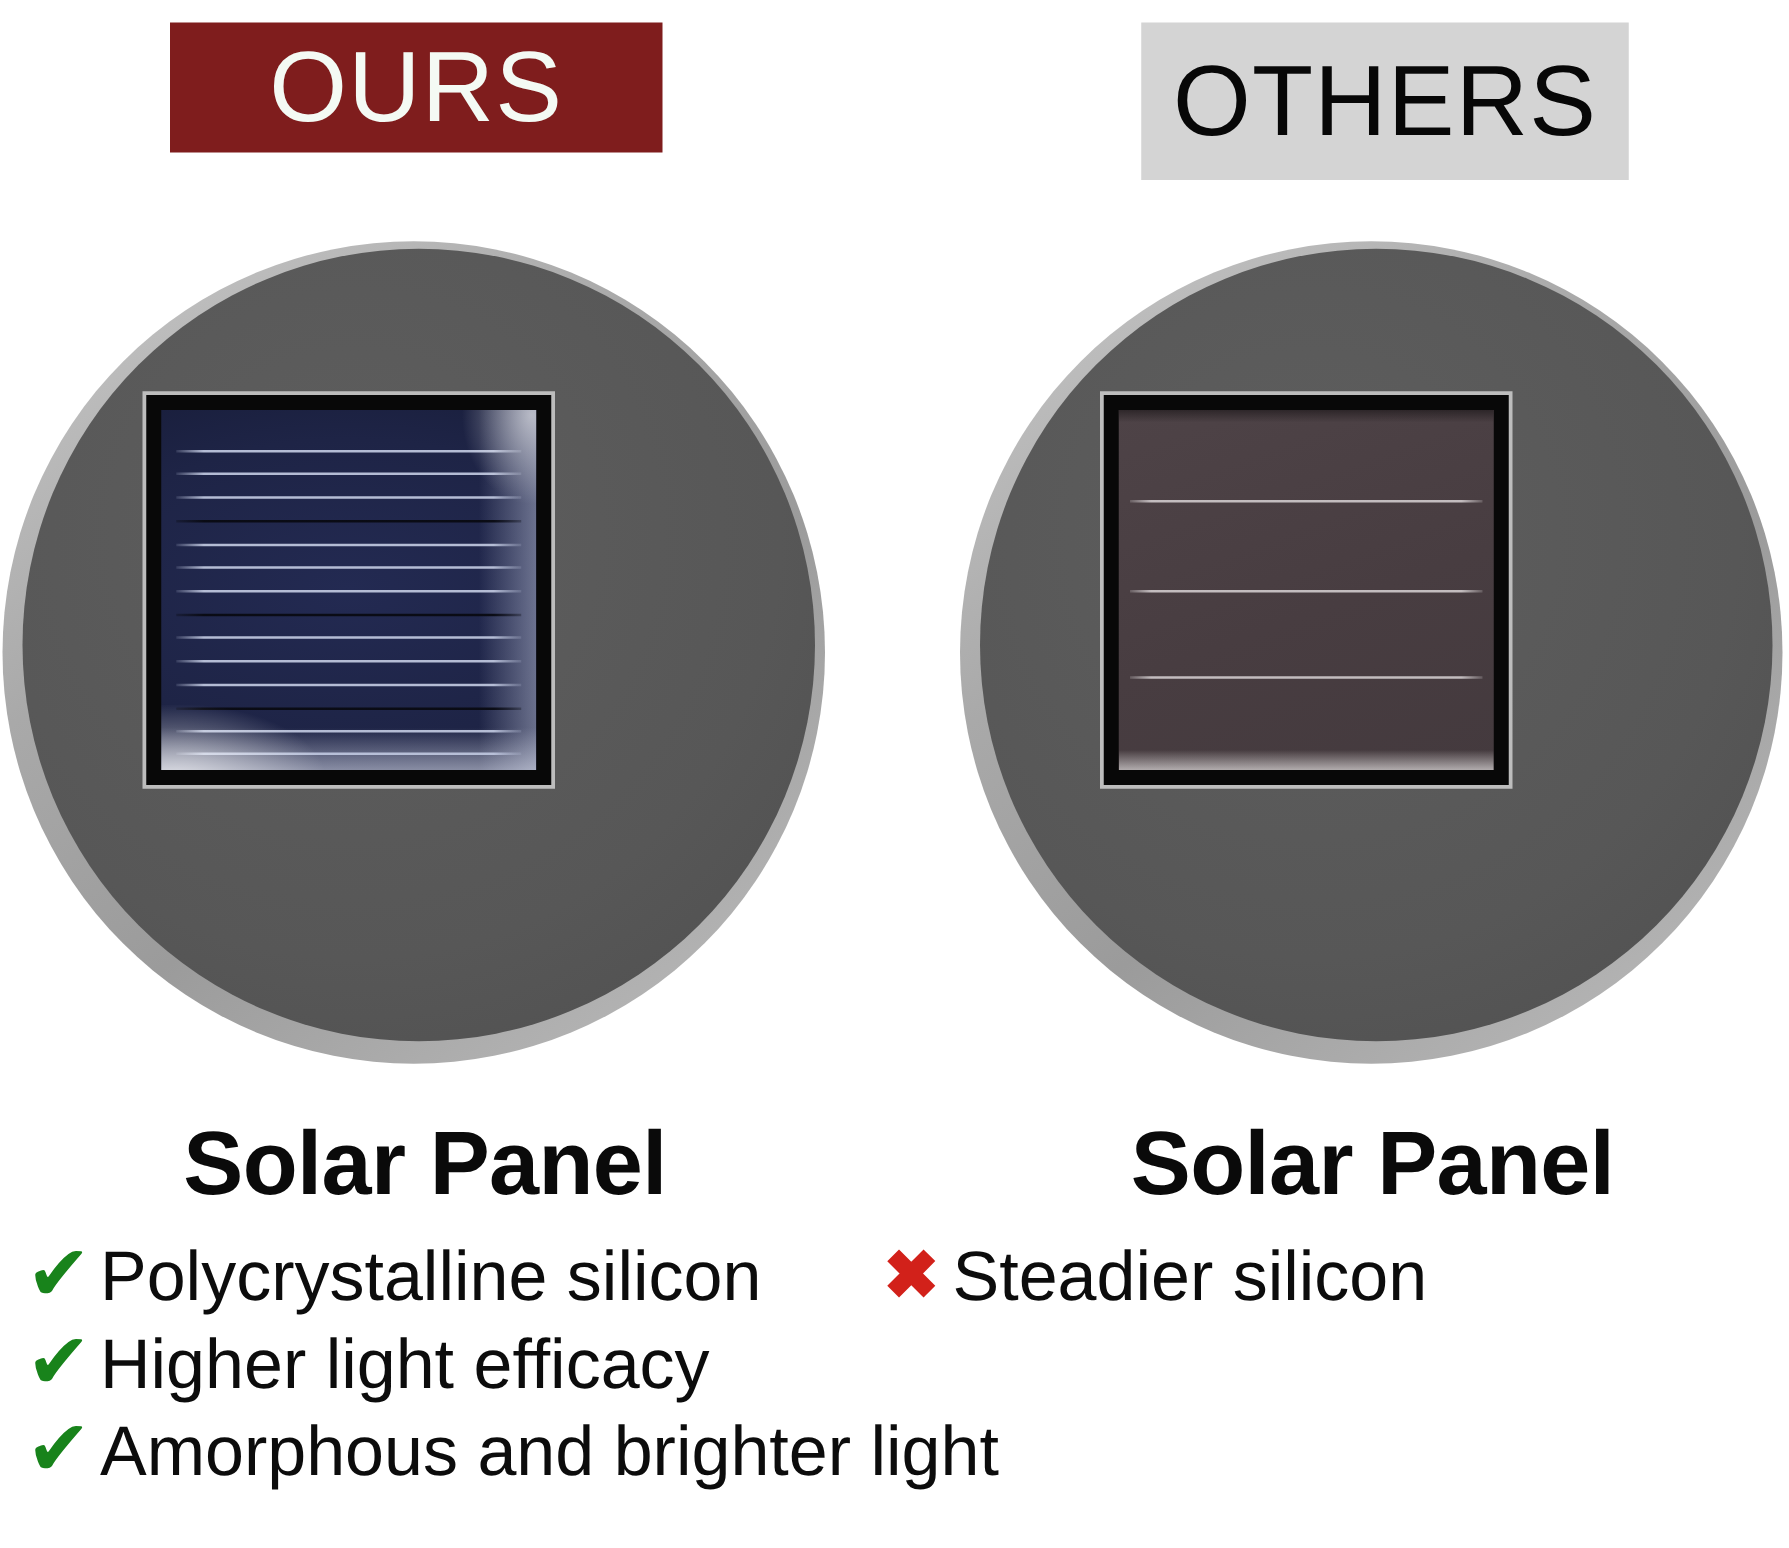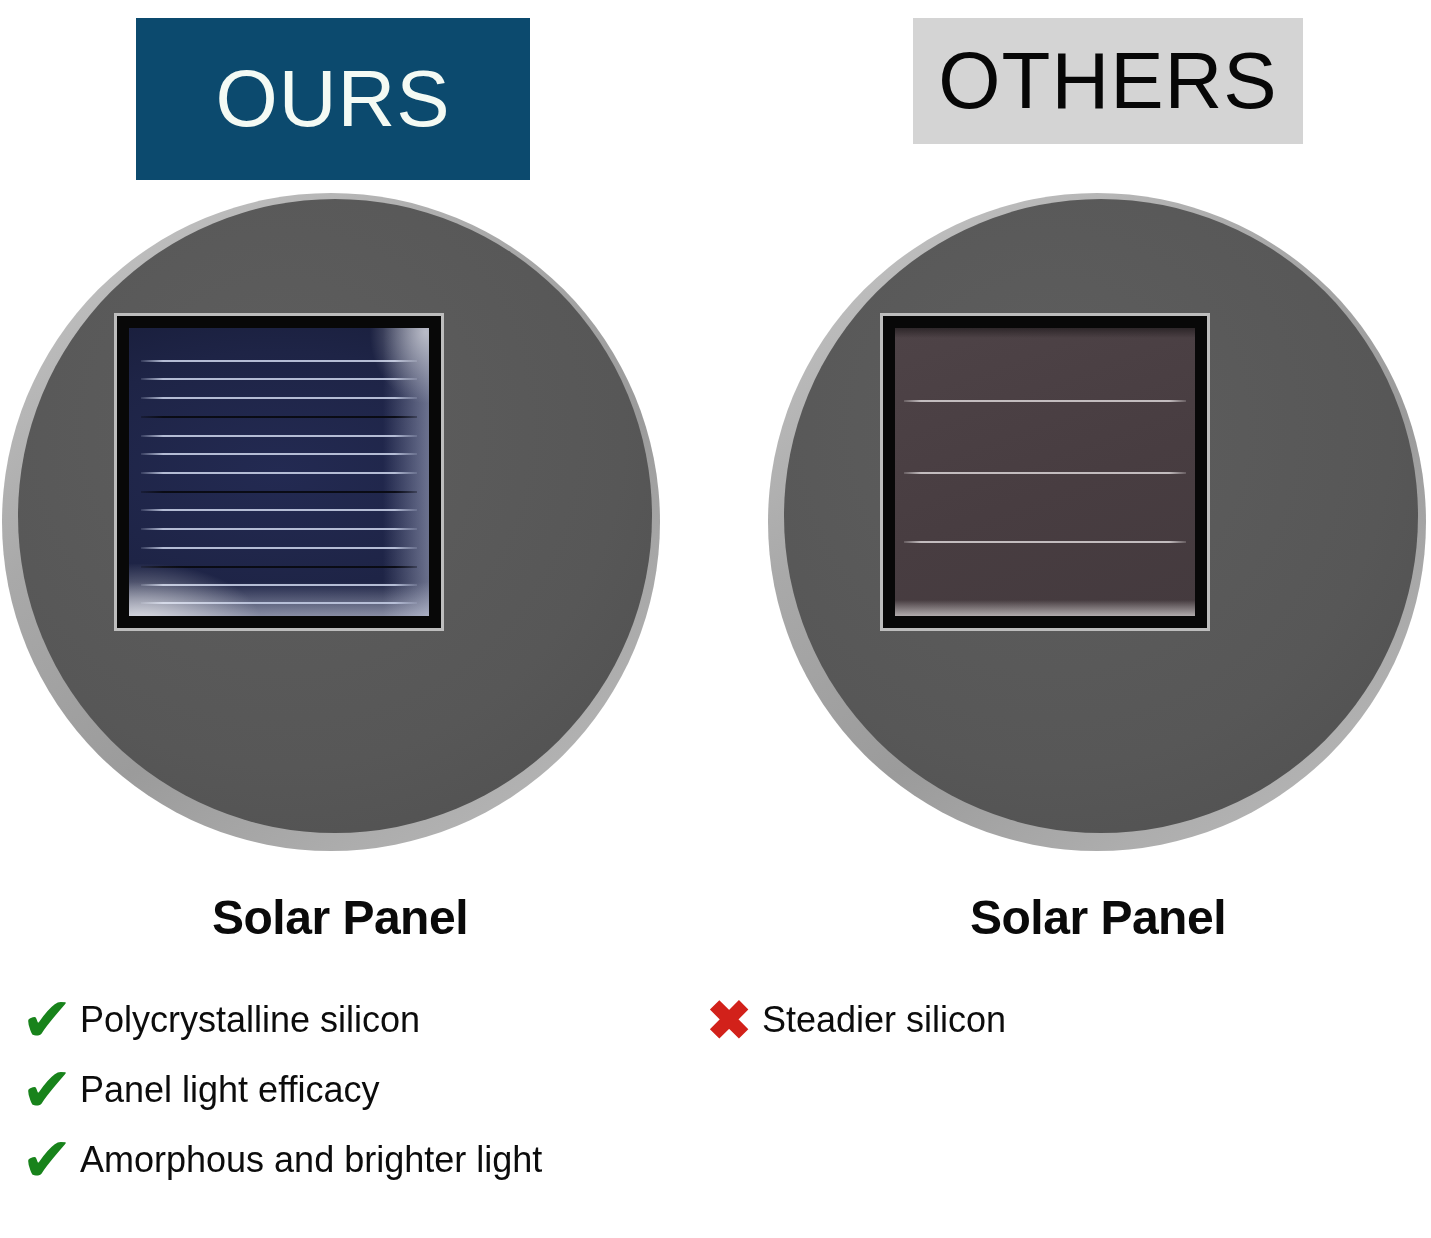--- a/index.html
+++ b/index.html
@@ -20,22 +20,22 @@
     position: absolute;
     display: flex;
     align-items: center;
     justify-content: center;
     letter-spacing: 1px;
   }
   #banner-ours {
     left: 136px;
     top: 18px;
     width: 394px;
-    height: 162px;
-    background: #0c4a6e;
+    height: 104px;
+    background: #7f1d1d;
     color: #F4FAF4;
     font-size: 80px;
     font-weight: 400;
   }
   #banner-others {
     left: 913px;
     top: 18px;
     width: 390px;
     height: 126px;
     background: #D4D4D4;
@@ -180,21 +180,21 @@
     width: 94%;
     background: linear-gradient(to right, rgba(190,184,186,0.25) 0%, rgba(205,199,201,0.92) 6%, rgba(205,199,201,0.92) 94%, rgba(190,184,186,0.25) 100%);
   }
 
   
   .caption {
     position: absolute;
     top: 890px;
     width: 660px;
     text-align: center;
-    font-size: 48px;
+    font-size: 72px;
     font-weight: bold;
     color: #0A0A0A;
     letter-spacing: -0.5px;
   }
   #caption-ours   { left: 10px; }
   #caption-others { left: 768px; }
 
   
   .features {
     position: absolute;
@@ -214,21 +214,21 @@
     height: 58px;
     display: flex;
     align-items: center;
     justify-content: center;
     font-size: 62px;
     line-height: 1;
   }
   .mark.check { color: #18831B; }
   .mark.cross { color: #D2211A; font-size: 54px; font-weight: bold; }
   .feature-text {
-    font-size: 36px;
+    font-size: 56px;
     color: #0C0C0C;
     white-space: nowrap;
     padding-left: 4px;
   }
 </style>
 </head>
 <body>
 
 <div class="banner" id="banner-ours">OURS</div>
 
@@ -287,21 +287,21 @@
 
 <div class="caption" id="caption-others">Solar Panel</div>
 
 <div class="features" id="features-ours">
   <div class="feature-row">
     <span class="mark check">✔</span>
     <span class="feature-text">Polycrystalline silicon</span>
   </div>
   <div class="feature-row">
     <span class="mark check">✔</span>
-    <span class="feature-text">Panel light efficacy</span>
+    <span class="feature-text">Higher light efficacy</span>
   </div>
   <div class="feature-row">
     <span class="mark check">✔</span>
     <span class="feature-text">Amorphous and brighter light</span>
   </div>
 </div>
 
 <div class="features" id="features-others">
   <div class="feature-row">
     <span class="mark cross">✖</span>

